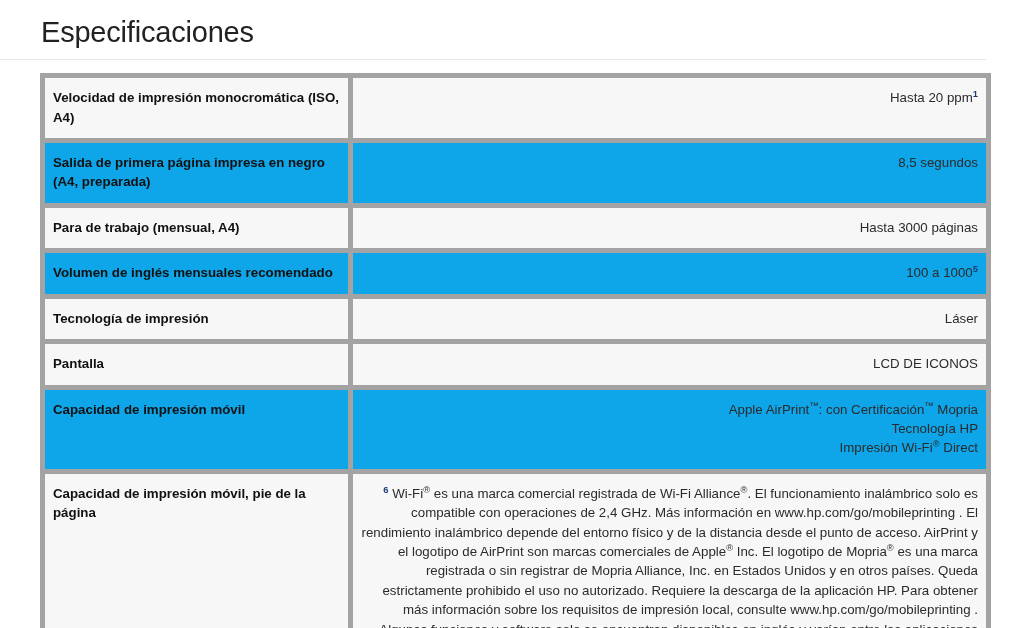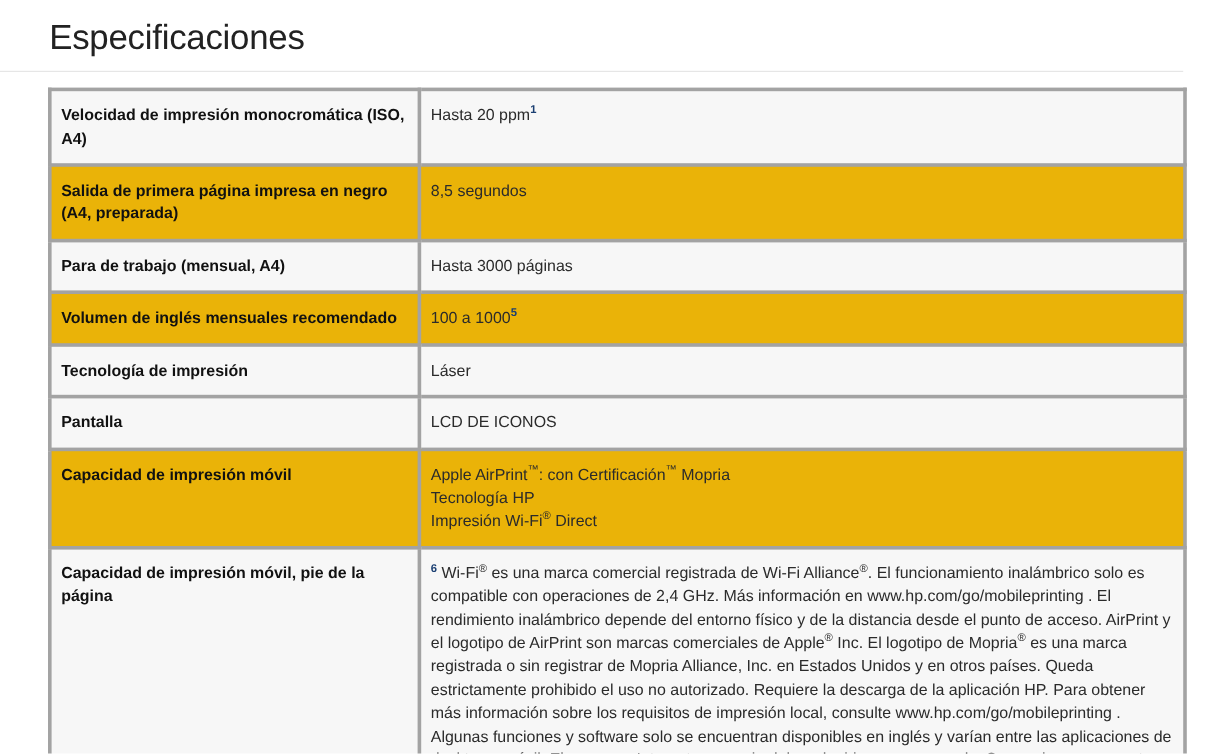--- a/index.html
+++ b/index.html
@@ -41,38 +41,39 @@
     border-collapse: collapse;
     table-layout: fixed;
     width: 946px;
     margin: 13px 0 0 40px;
     border: 1px solid #d2d2d2;
     border-bottom: none;
   }
   .spec-table col.c1 { width: 308px; }
   .spec-table col.c2 { width: 638px; }
   .spec-table td {
-    border: 3px solid #a3a3a3;
+    border: 5px solid #a3a3a3;
     vertical-align: top;
     padding: 10px 8px 11px 9px;
     font-size: 13.3px;
     line-height: 1.46;
   }
   .spec-table td.k {
     font-weight: bold;
     color: #111111;
     padding-left: 8px;
   }
   .spec-table td.v {
     color: #2b2b2b;
     font-weight: 400;
     padding-left: 8px;
+    text-align: right;
   }
   tr.odd td { background: #f7f7f7; }
-  tr.even td { background: #eab308; }
+  tr.even td { background: #0ea5e9; }
   sup {
     font-size: 9.4px;
     line-height: 0;
     vertical-align: super;
   }
   sup.fn { color: #1b3f72; font-weight: bold; }
   sup.tm { color: #2b2b2b; font-weight: normal; }
   .vline { display: block; }
   .para {
     text-align: left;

